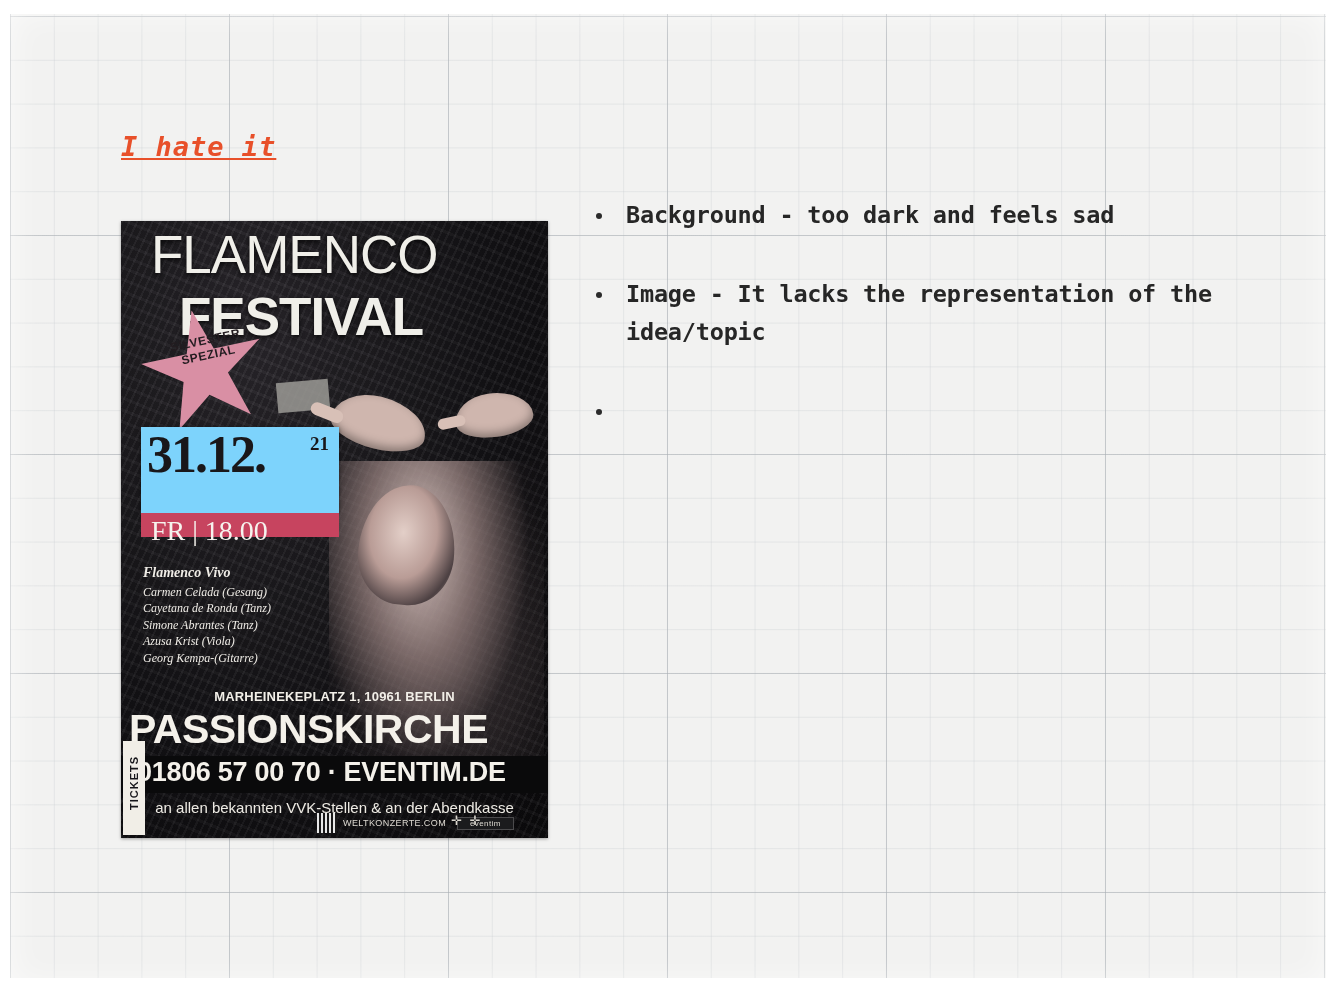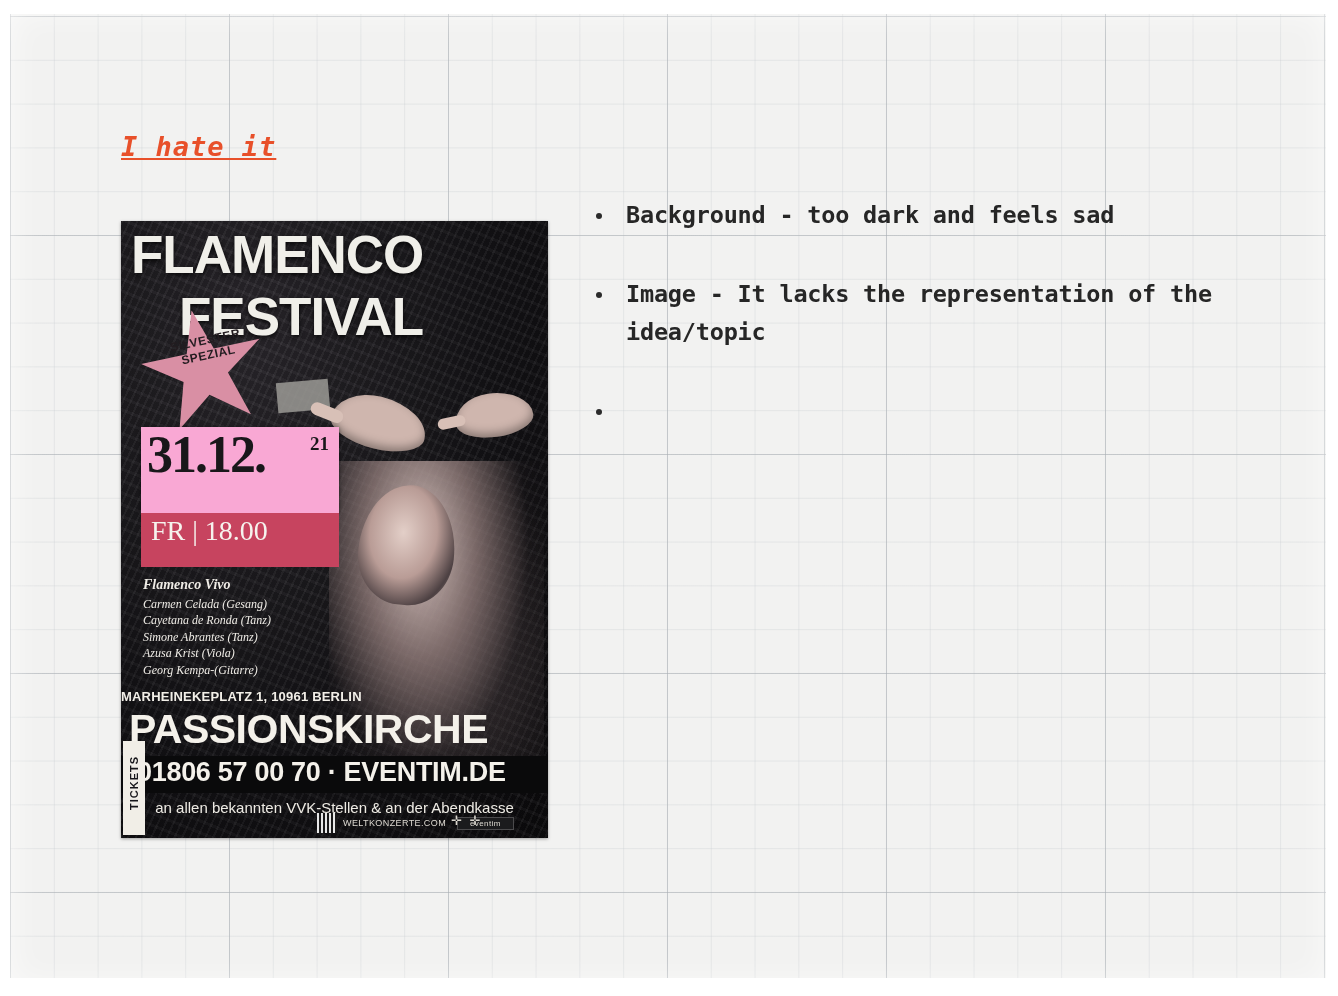--- a/index.html
+++ b/index.html
@@ -99,24 +99,24 @@
       repeating-linear-gradient(115deg, rgba(255,255,255,0.045) 0 2px, rgba(0,0,0,0.05) 2px 7px),
       repeating-linear-gradient(22deg, rgba(255,255,255,0.03) 0 3px, rgba(0,0,0,0.06) 3px 11px),
       radial-gradient(ellipse at 30% 18%, #2a272c 0%, #141316 55%, #0b0a0c 100%);
   }
   .poster .pt-head {
     position: absolute;
     left: 0;
     top: 6px;
     width: 100%;
     text-align: left;
-    padding-left: 10px;
+    padding-left: 30px;
     box-sizing: border-box;
     color: #f0efe9;
-    font-weight: bold;
+    font-weight: normal;
     font-size: 53px;
     line-height: 56px;
     letter-spacing: -1px;
     text-shadow: 0 2px 5px rgba(0,0,0,0.8);
   }
   .poster .pt-head2 {
     position: absolute;
     left: 0;
     top: 68px;
     width: 100%;
@@ -213,21 +213,21 @@
     border-radius: 50% 50% 46% 46% / 58% 58% 42% 42%;
     transform: rotate(6deg);
   }
   
   .datebox {
     position: absolute;
     left: 20px;
     top: 206px;
     width: 198px;
     height: 86px;
-    background: #f9a8d4;
+    background: #7dd3fc;
     box-shadow: 0 1px 4px rgba(0,0,0,0.5);
   }
   .datebox .d {
     position: absolute;
     left: 6px; top: -2px;
     color: #19171a;
     font-family: "Liberation Serif", serif;
     font-weight: bold;
     font-size: 52px;
     letter-spacing: -2px;
@@ -238,53 +238,54 @@
     color: #19171a;
     font-family: "Liberation Serif", serif;
     font-weight: bold;
     font-size: 19px;
   }
   .timebox {
     position: absolute;
     left: 20px;
     top: 292px;
     width: 198px;
-    height: 54px;
+    height: 24px;
     background: #c7445f;
   }
   .timebox .t {
     position: absolute;
     left: 10px; top: 2px;
     color: #f6f3ee;
     font-family: "Liberation Serif", serif;
     font-size: 28px;
     letter-spacing: 0px;
   }
   .credits {
     position: absolute;
     left: 22px;
-    top: 356px;
+    top: 344px;
     width: 185px;
     color: #efece6;
     font-family: "Liberation Serif", serif;
     font-size: 12px;
     line-height: 16.5px;
   }
   .credits .lead {
     font-weight: bold;
     font-style: italic;
     font-size: 14px;
     display: block;
     margin-bottom: 2px;
   }
   .credits .ln { display: block; font-style: italic; }
   .venue-line {
     position: absolute;
     left: 0; top: 468px;
     width: 100%;
+    text-align: center;
     color: #f2efe8;
     font-weight: bold;
     font-size: 13px;
     letter-spacing: 0.2px;
   }
   .venue-big {
     position: absolute;
     left: 8px; top: 485px;
     color: #f4f1ea;
     font-weight: bold;

